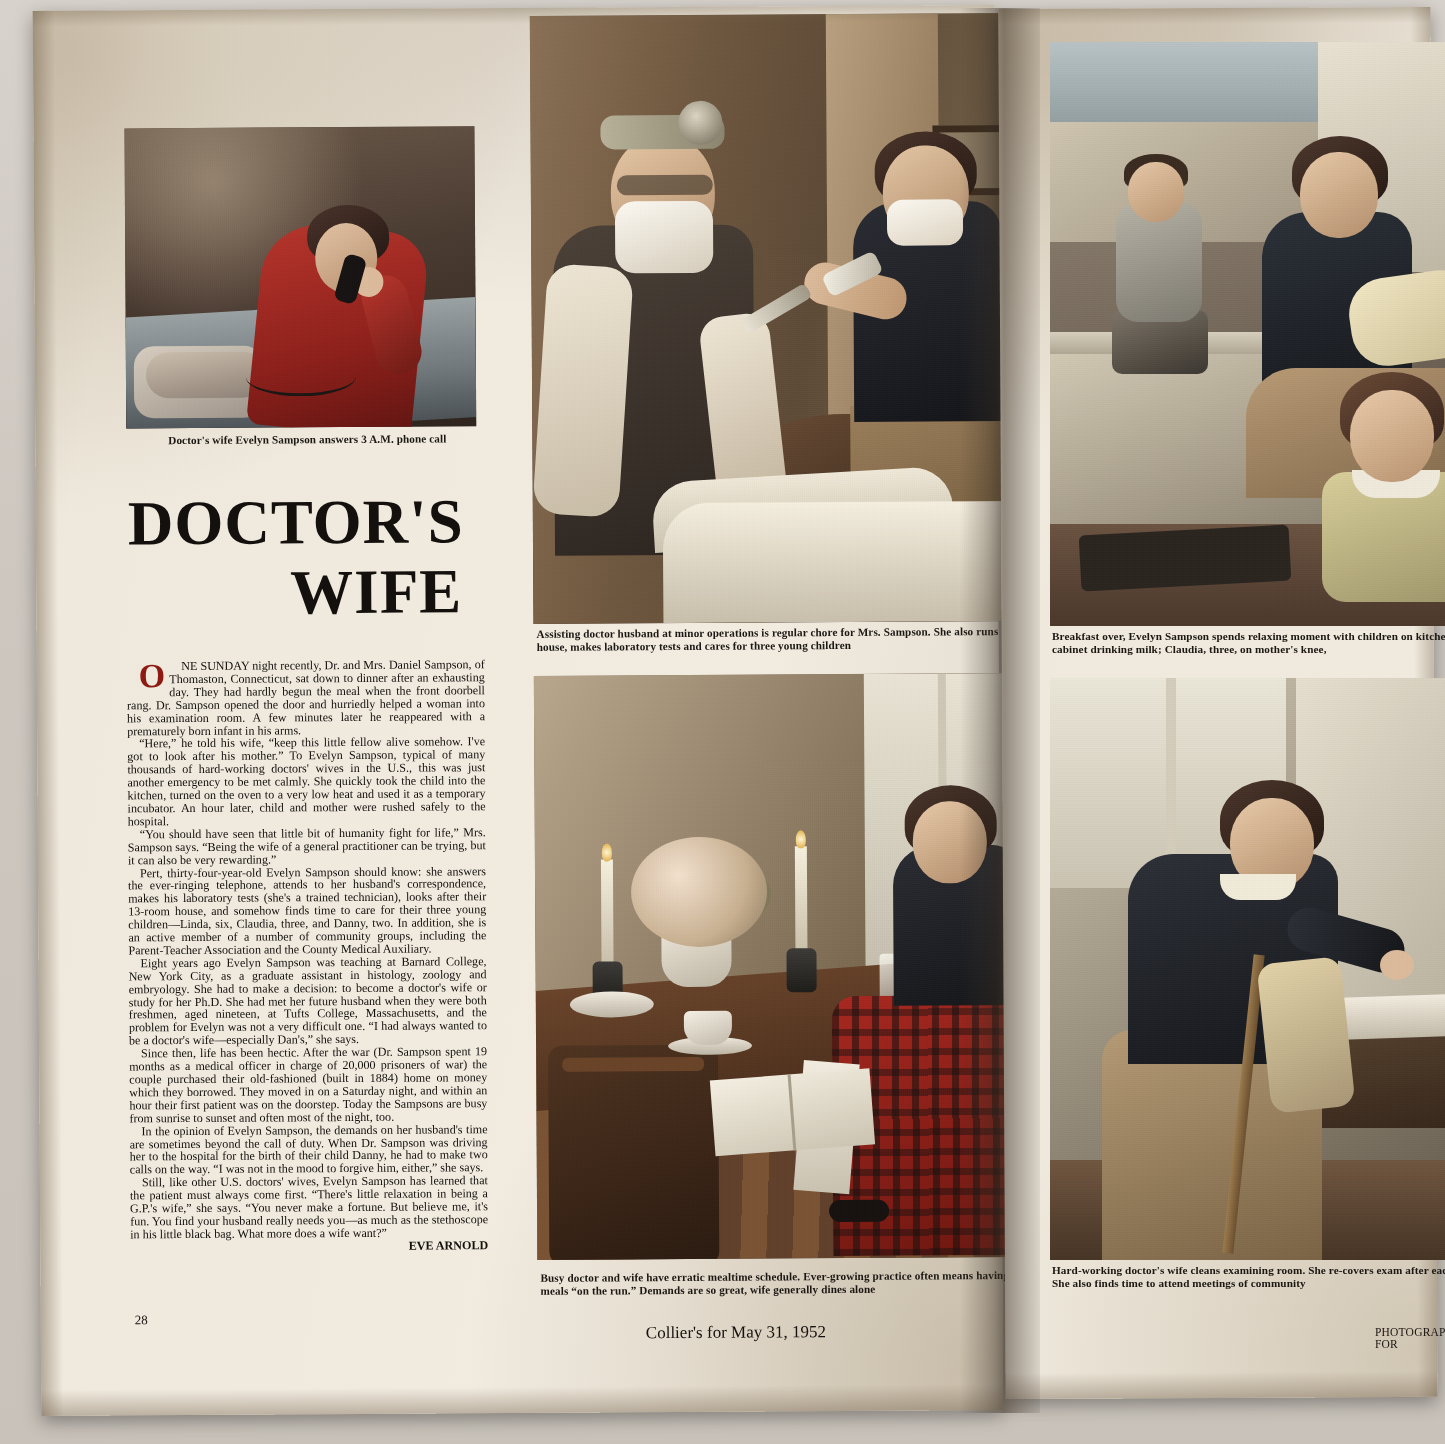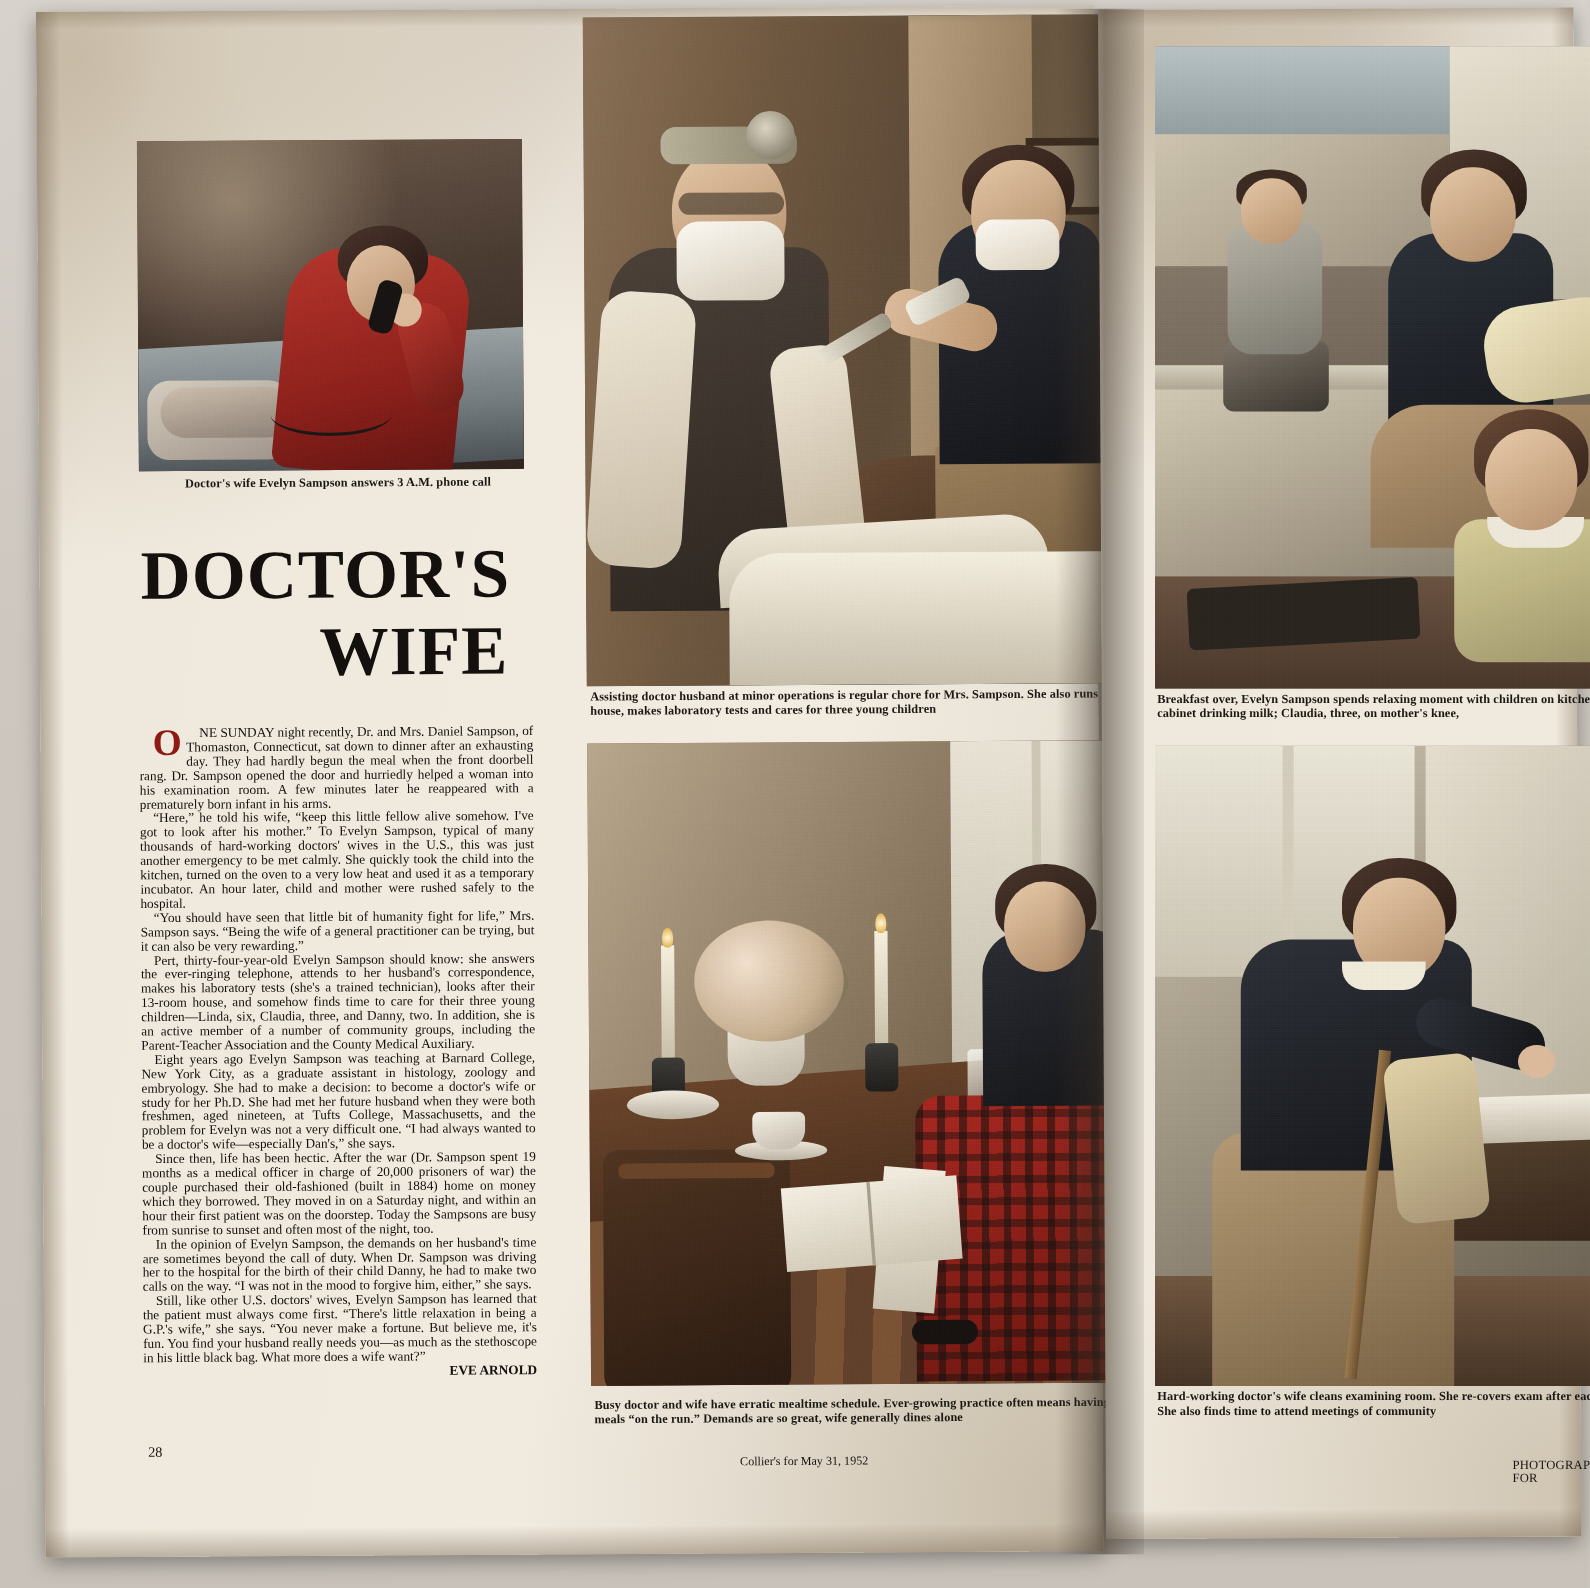--- a/index.html
+++ b/index.html
@@ -271,21 +271,21 @@
   
   .cols{position:absolute;left:90px;top:650px;width:358px;
      font-size:12.1px;line-height:12.9px;text-align:justify;color:#120f0c;
      font-family:"Liberation Serif",serif;}
   .cols p{margin:0;text-indent:12px;}
   .dropcap{float:left;font-size:34px;line-height:28px;font-weight:bold;
      padding:2px 4px 0 0;color:#8e1a14;font-family:"Liberation Serif",serif;}
   .byline{text-align:right;font-variant:small-caps;font-weight:bold;margin-top:2px;}
 
   .folio{position:absolute;left:94px;top:1302px;font-weight:normal;font-size:13px;color:#17120f;}
-  .credit-line{position:absolute;left:632px;top:1316px;font-size:11px;color:#17120f;}
+  .credit-line{position:absolute;left:605px;top:1316px;font-size:17px;color:#17120f;}
   .credit-right{position:absolute;left:1345px;top:1318px;font-size:11.5px;color:#1a1510;letter-spacing:.2px;}
 
   .cap1{left:92px;top:424px;width:360px;text-align:center;}
   .cap2{left:500px;top:620px;width:492px;}
   .cap3{left:1022px;top:622px;width:430px;}
   .cap4{left:500px;top:1264px;width:492px;}
   .cap5{left:1022px;top:1256px;width:430px;}
 
   .edge{position:absolute;pointer-events:none;}
   .edge-top{left:0;top:0;width:100%;height:16px;background:linear-gradient(180deg,rgba(120,104,80,.35),rgba(0,0,0,0));}

